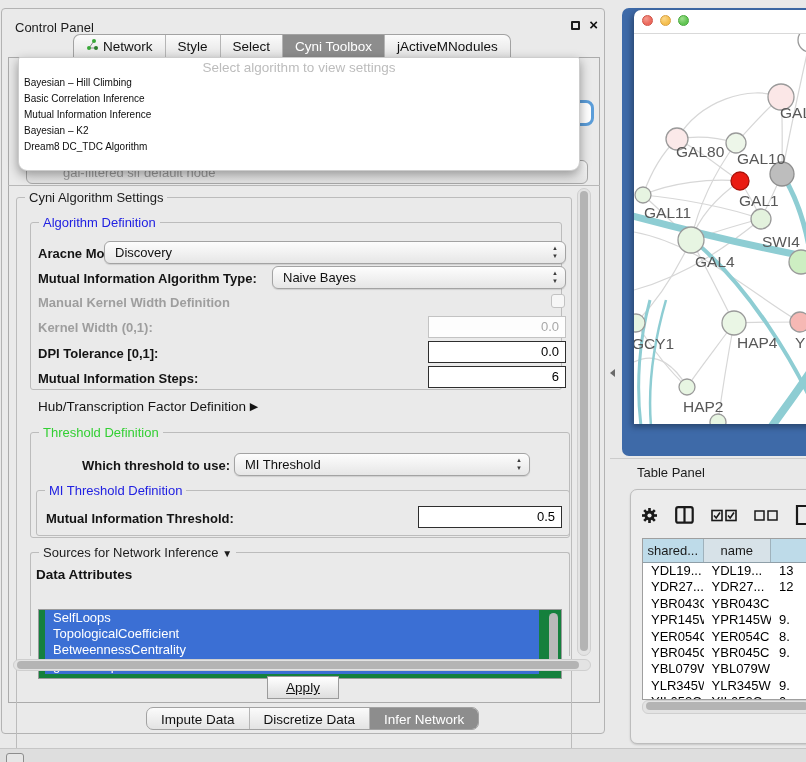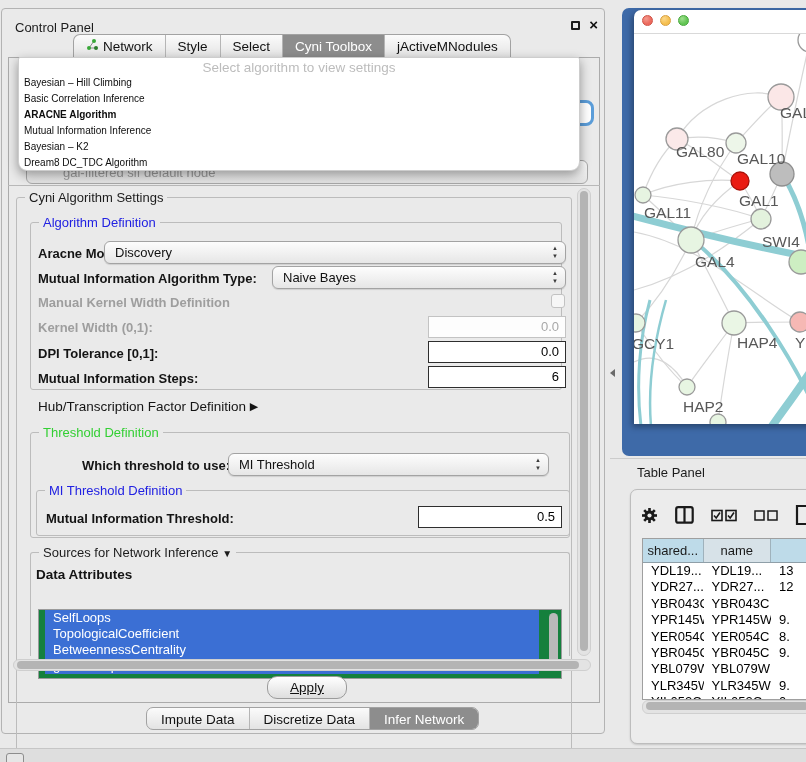--- a/index.html
+++ b/index.html
@@ -72,21 +72,21 @@
   .attr-list{background:#15803d;border:1px solid #9a9a9a;overflow:hidden;margin-top:24px;}
   .attr-item{height:16px;line-height:16px;color:#fff;font-size:13px;padding-left:8px;margin-left:6px;}
   .attr-scroll{position:absolute;right:3px;top:3px;width:9px;height:52px;background:#b9b9b9;border-radius:5px;}
 
   
   .vscroll-track{left:577px;top:188px;width:14px;height:468px;background:#e3e3e3;border:1px solid #cfcfcf;border-radius:7px;}
   .vscroll-thumb{position:absolute;left:2px;top:2px;width:8px;height:460px;background:#b4b4b4;border-radius:5px;}
   .hscroll-track{left:13px;top:659px;width:578px;height:12px;background:#e3e3e3;border:1px solid #cfcfcf;border-radius:7px;}
   .hscroll-thumb{position:absolute;left:3px;top:1px;width:562px;height:8px;background:#b4b4b4;border-radius:5px;}
 
-  .apply-btn{left:267px;top:676px;width:80px;height:23px;border:1px solid #9b9b9b;border-radius:10px;
+  .apply-btn{left:267px;top:676px;width:72px;height:23px;border:1px solid #9b9b9b;border-radius:0;
     background:linear-gradient(#ffffff,#dedede);font-size:13.5px;text-align:center;line-height:22px;color:#111;text-decoration:underline;}
 
   .bottom-tabs{left:146px;top:707px;height:23px;display:flex;border:1px solid #a2a2a2;
     border-radius:7px;overflow:hidden;background:linear-gradient(#fbfbfb,#e3e3e3);}
   .bottom-tab{height:23px;line-height:23px;padding:0 14px;font-size:13.5px;color:#111;border-left:1px solid #b5b5b5;white-space:nowrap;}
   .bottom-tab:first-child{border-left:none;text-align:right;}
   .bottom-tab.sel{background:#8d8d8d;color:#fff;}
 
   
   .splitter-arrow{left:610px;top:369px;width:0;height:0;border-top:4px solid transparent;
@@ -160,21 +160,20 @@
 
 <div class="abs focus-combo-fragment"></div>
 <div class="abs hidden-combo">
   <span>gal-filtered sif default node</span>
 </div>
 
 <div class="abs algo-dropdown" id="algo-dropdown">
   <div class="algo-ph">Select algorithm to view settings</div>
 <div class="algo-item">Bayesian – Hill Climbing</div>
     <div class="algo-item">Basic Correlation Inference</div>
-    <div class="algo-item sel">ARACNE Algorithm</div>
     <div class="algo-item">Mutual Information Inference</div>
     <div class="algo-item">Bayesian – K2</div>
     <div class="algo-item">Dream8 DC_TDC Algorithm</div>
   </div>
 
 <div class="abs group" style="left:16px;top:197px;width:556px;height:581px;">
   <span class="grouplab lab-black">Cyni Algorithm Settings</span>
 </div>
 
 <div class="abs group" style="left:30px;top:222px;width:532px;height:168px;">
@@ -207,21 +206,21 @@
 
 <div class="abs expander" style="left:38px;top:399px;">
   <span>Hub/Transcription Factor Definition</span>
   <span class="arr"> ▶</span>
 </div>
 
 <div class="abs group" style="left:30px;top:432px;width:540px;height:106px;">
   <span class="grouplab lab-green">Threshold Definition</span>
 </div>
 <div class="abs flabel" style="left:82px;top:458px;">Which threshold to use:</div>
-<div class="abs combo" style="left:228px;top:453px;width:321px;height:23px;">
+<div class="abs combo" style="left:234px;top:453px;width:296px;height:23px;">
   <span>MI Threshold</span>
   <span class="spin">▲<br>▼</span>
 </div>
 
 <div class="abs group" style="left:36px;top:490px;width:534px;height:46px;">
   <span class="grouplab lab-blue">MI Threshold Definition</span>
 </div>
 <div class="abs flabel" style="left:46px;top:511px;">Mutual Information Threshold:</div>
 <div class="abs tfield dark" style="left:418px;top:506px;width:144px;height:22px;text-align:right;">0.5</div>
 

